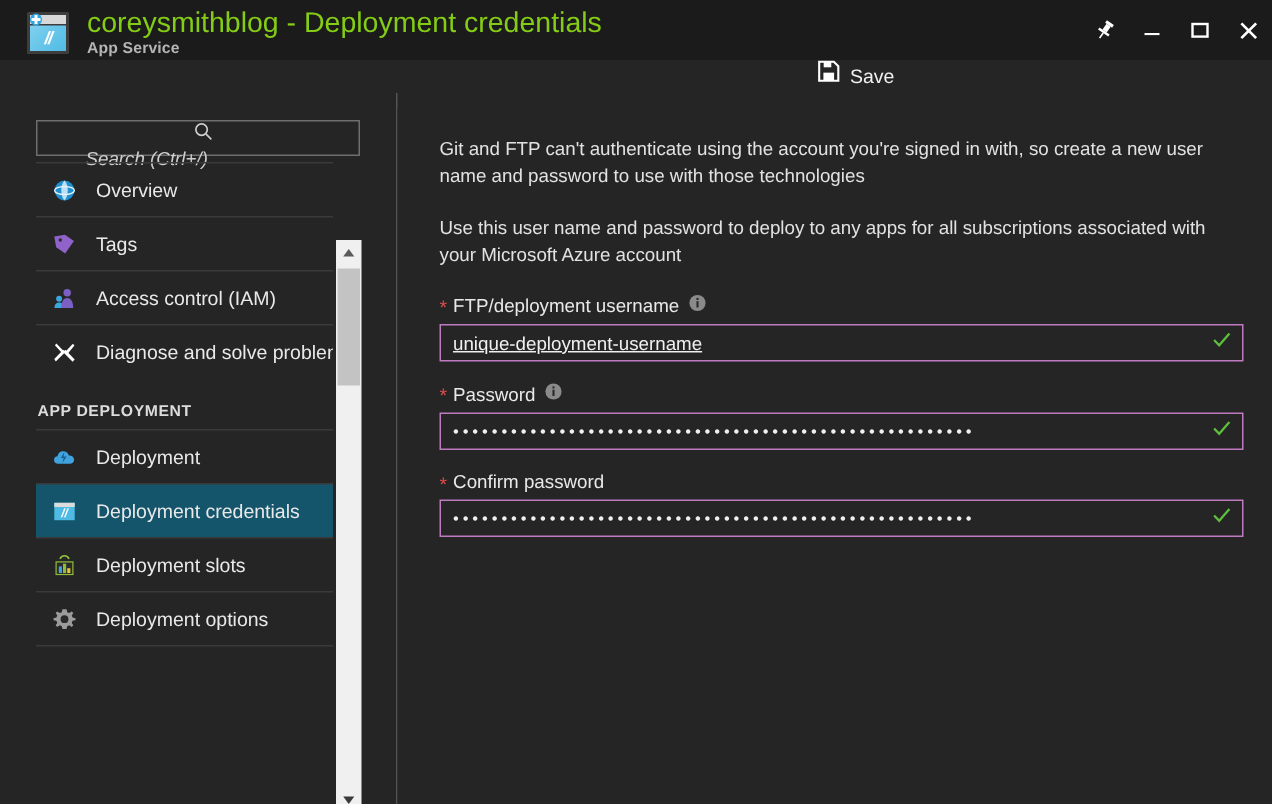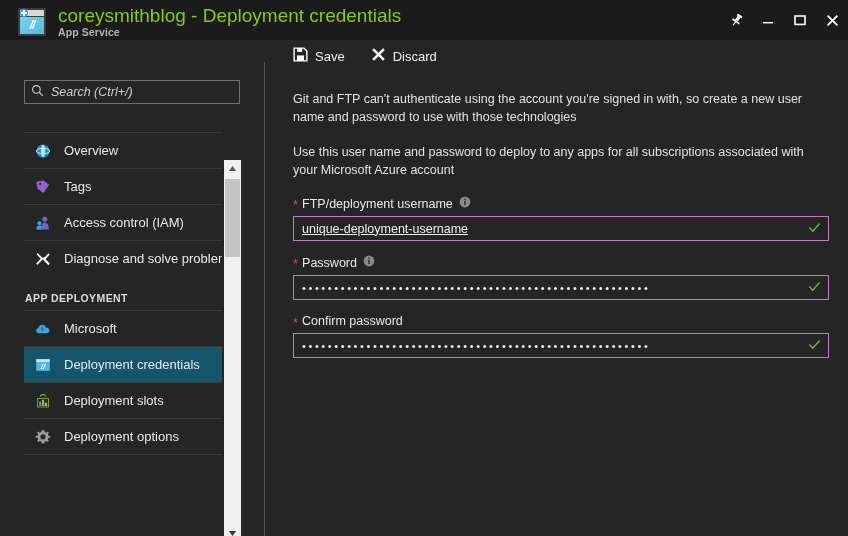--- a/index.html
+++ b/index.html
@@ -112,20 +112,21 @@
 
   
   .toolbar {
     position: absolute;
     left: 265px; top: 40px;
     width: 583px; height: 32px;
     display: flex;
     align-items: center;
     padding-left: 28px;
     gap: 26px;
+    flex-direction: column;
   }
   .tb-btn {
     display: flex;
     align-items: center;
     gap: 7px;
     cursor: default;
   }
   .tb-btn .lbl {
     font-size: 13px;
     color: #f0f0f0;
@@ -148,38 +149,39 @@
 
   .searchbox {
     position: absolute;
     left: 24px; top: 40px;
     width: 216px; height: 24px;
     border: 1px solid #6e6e6e;
     background: #252525;
     display: flex;
     align-items: center;
     padding-left: 6px;
+    flex-direction: column;
   }
   .searchbox svg { flex: none; }
   .searchbox input {
     flex: 1;
     background: transparent;
     border: none;
     outline: none;
     color: #cfcfcf;
     font-family: "Liberation Sans", sans-serif;
     font-size: 12.5px;
     font-style: italic;
     padding-left: 7px;
   }
   .searchbox input::placeholder { color: #cfcfcf; font-style: italic; }
 
   .navlist {
     position: absolute;
-    left: 24px; top: 92px;
+    left: 24px; top: 68px;
     width: 198px; height: 390px;
     overflow: hidden;
   }
   .nav-item {
     position: relative;
     height: 36px;
     display: flex;
     align-items: center;
     border-top: 1px solid #3a3a3a;
     cursor: default;
@@ -451,21 +453,21 @@
 
       <div class="nav-section">APP DEPLOYMENT</div>
 
       <div class="nav-item">
         <span class="nav-ico">
           <svg width="16" height="16" viewBox="0 0 16 16">
             <path d="M4.0 12.2 C2.0 12.2 1.0 10.9 1.0 9.6 C1.0 8.3 2.0 7.2 3.4 7.2 C3.6 5.1 5.3 3.8 7.2 3.8 C9.1 3.8 10.5 5.0 10.9 6.6 C12.7 6.6 14.4 7.6 14.4 9.5 C14.4 11.2 13.1 12.2 11.4 12.2 Z" fill="#3fa3dd"></path>
             <path d="M7.9 4.4 L5.6 8.3 L7.4 8.3 L6.6 11.6 L9.4 7.4 L7.4 7.4 Z" fill="#1b5f8f"></path>
           </svg>
         </span>
-        <span class="nav-label">Microsoft</span>
+        <span class="nav-label">Deployment</span>
       </div>
 
       <div class="nav-item selected">
         <span class="nav-ico">
           <svg width="16" height="16" viewBox="0 0 16 16">
             <rect x="1.2" y="2.2" width="13.6" height="11.6" fill="#4fbbe4"></rect>
             <rect x="1.2" y="2.2" width="13.6" height="2.8" fill="#dcdcdc"></rect>
             <text x="8" y="11.6" font-size="8" font-weight="bold" font-style="italic" fill="#ffffff" text-anchor="middle" font-family="Liberation Sans, sans-serif">//</text>
           </svg>
         </span>

